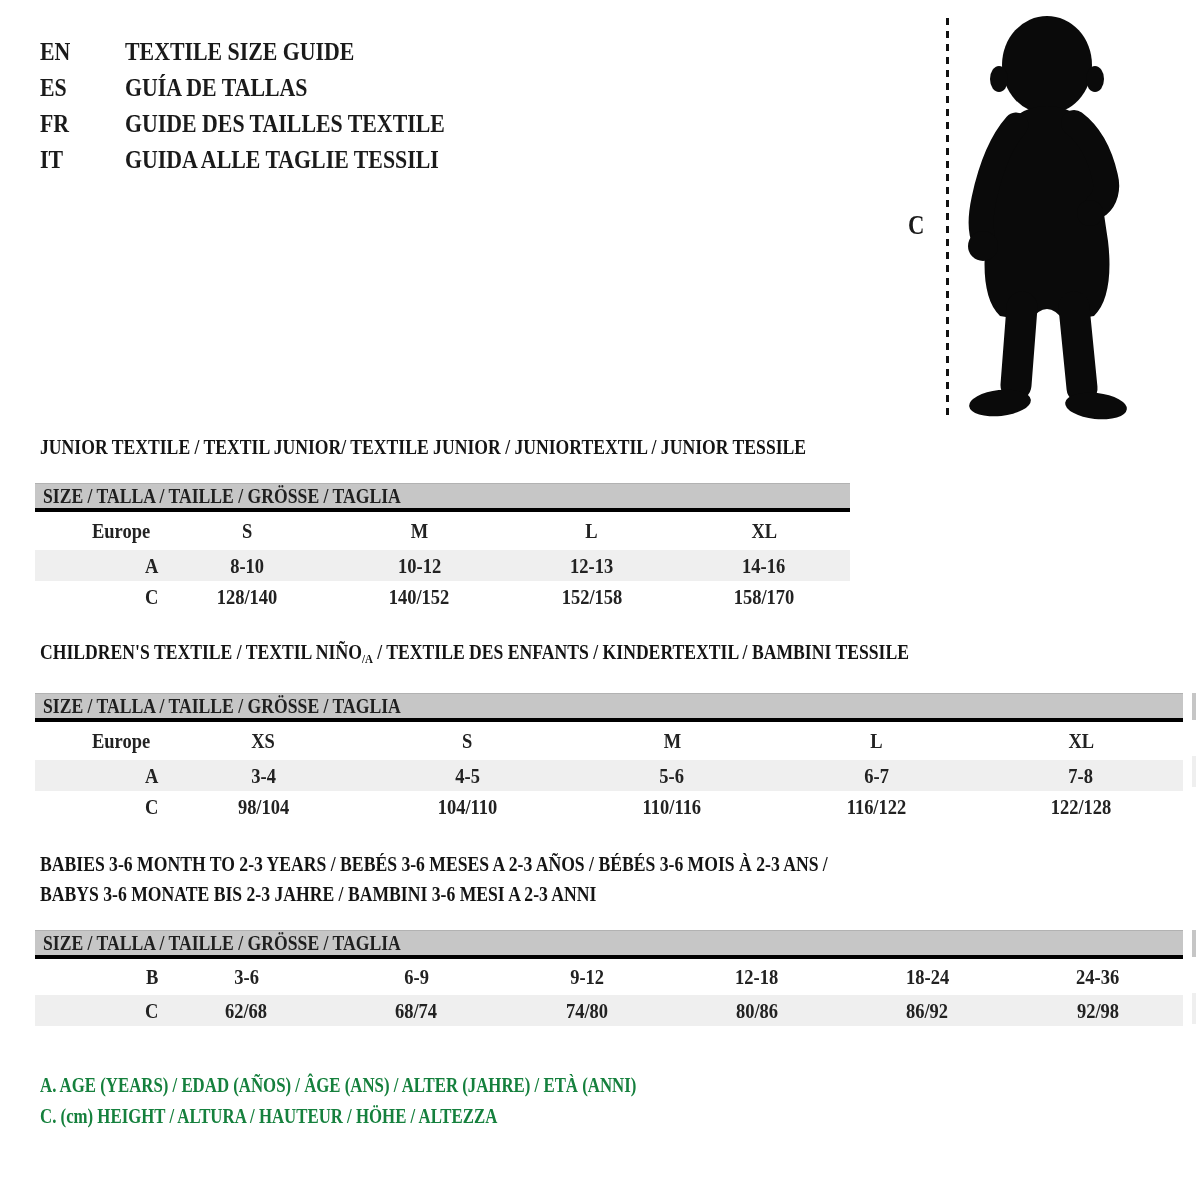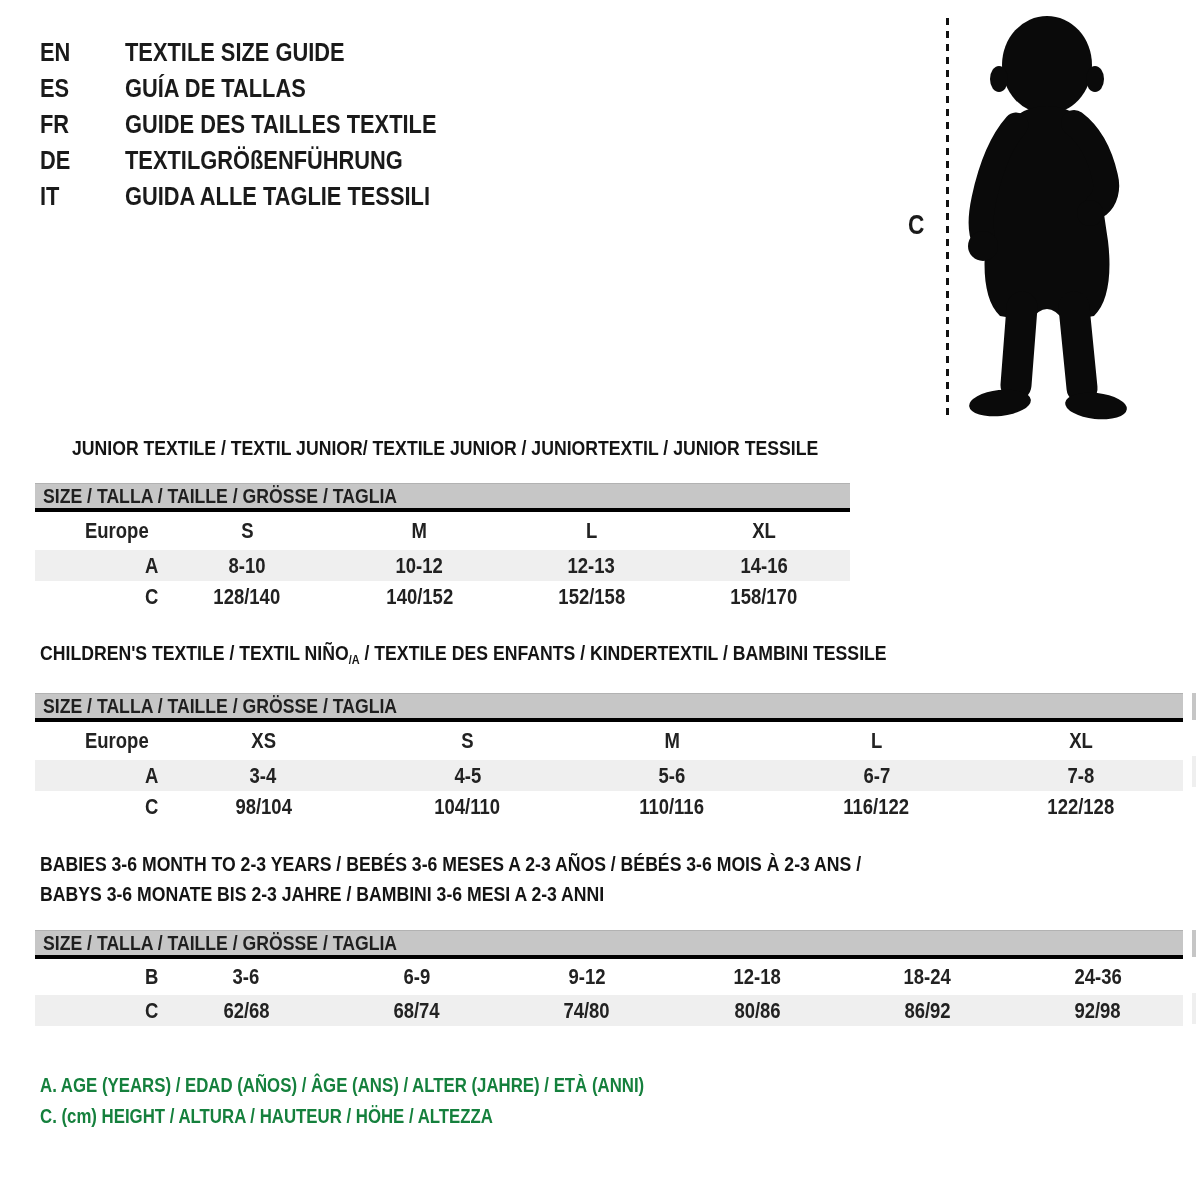--- a/index.html
+++ b/index.html
@@ -1,38 +1,38 @@
 <!DOCTYPE html>
 <html><head>
 <meta charset="utf-8">
 <style>
   html,body{margin:0;padding:0;background:#fff;}
   .canvas{
     position:relative;width:1196px;height:1200px;background:#ffffff;overflow:hidden;
-    font-family:Liberation Sans, sans-serif;
+    font-family:Liberation Serif, serif;
     font-weight:bold;color:#1a1a1a;border-radius:17px;
   }
   
   .t{display:inline-block;transform:scaleX(0.84);white-space:nowrap;}
   .tl{transform-origin:0 50%;}
   
   .lang-list{position:absolute;left:40px;top:34px;}
   .lang-row{height:36px;line-height:36px;font-size:26px;}
   .lang-code{width:78px;display:inline-block;vertical-align:top;}
   .lang-label{vertical-align:top;}
   
   .measure-line{
     position:absolute;left:946px;top:18px;width:3px;height:400px;
     background:repeating-linear-gradient(to bottom,#111 0 7px,transparent 7px 13px);
   }
   .measure-label{position:absolute;left:908px;top:210px;font-size:27px;}
   .toddler{position:absolute;left:962px;top:13px;width:180px;height:410px;}
   
   .heading{position:absolute;left:40px;margin:0;font-size:21px;line-height:27px;font-weight:bold;color:#141414;}
-  .h-junior{top:434px;margin-left:32px;}
+  .h-junior{top:434px;}
   .h-children{top:639px;}
   .h-babies{top:849px;line-height:30px;}
   .sub{font-size:0.62em;vertical-align:-0.30em;}
   
   .sizetable{position:absolute;left:35px;}
   .t-junior{top:483px;width:815px;}
   .t-children{top:693px;width:1148px;}
   .t-babies{top:930px;width:1148px;}
   .header-bar{
     height:24px;background:#c6c6c6;border-top:1px solid #b2b2b2;border-bottom:4px solid #000000;
@@ -66,24 +66,20 @@
       <span class="lang-code"><span class="t tl">EN</span></span>
       <span class="lang-label"><span class="t tl">TEXTILE SIZE GUIDE</span></span>
     </div>
     <div class="lang-row">
       <span class="lang-code"><span class="t tl">ES</span></span>
       <span class="lang-label"><span class="t tl">GUÍA DE TALLAS</span></span>
     </div>
     <div class="lang-row">
       <span class="lang-code"><span class="t tl">FR</span></span>
       <span class="lang-label"><span class="t tl">GUIDE DES TAILLES TEXTILE</span></span>
-    </div>
-    <div class="lang-row">
-      <span class="lang-code"><span class="t tl">DE</span></span>
-      <span class="lang-label"><span class="t tl">TEXTILGRÖßENFÜHRUNG</span></span>
     </div>
     <div class="lang-row">
       <span class="lang-code"><span class="t tl">IT</span></span>
       <span class="lang-label"><span class="t tl">GUIDA ALLE TAGLIE TESSILI</span></span>
     </div>
   </section>
 
   <div class="measure-line"></div>
   <div class="measure-label"><span class="t tl">C</span></div>
   <svg class="toddler" viewBox="0 0 180 410" aria-hidden="true">

